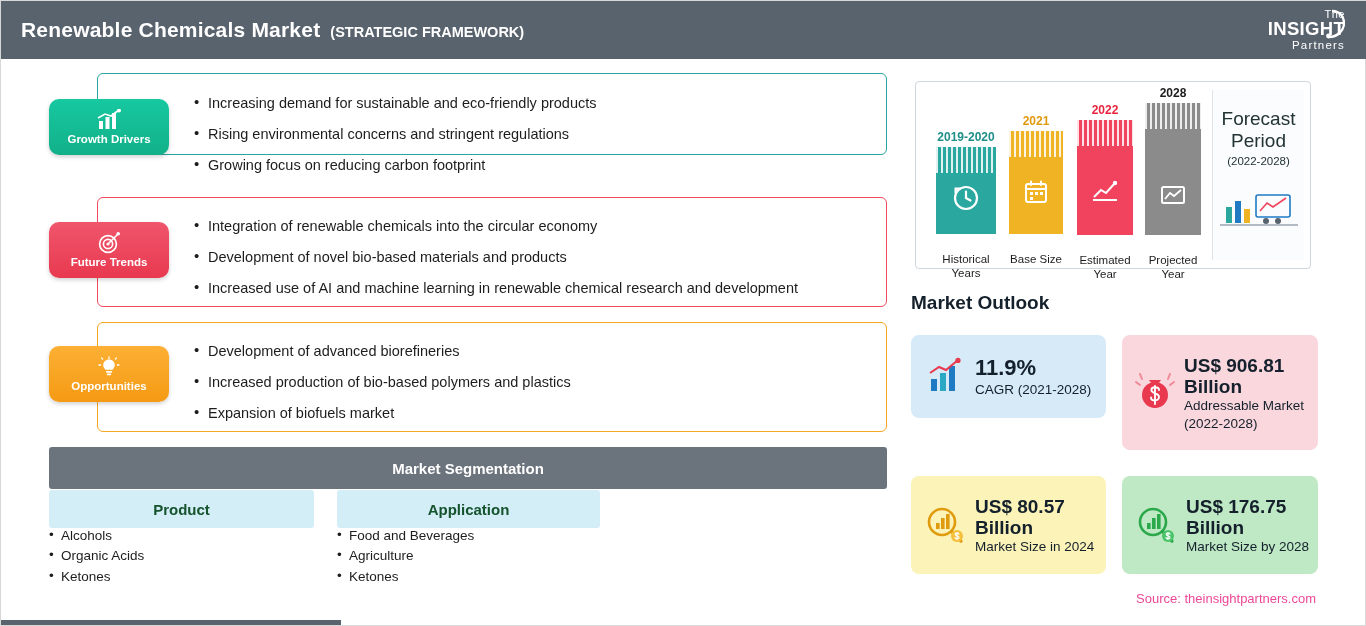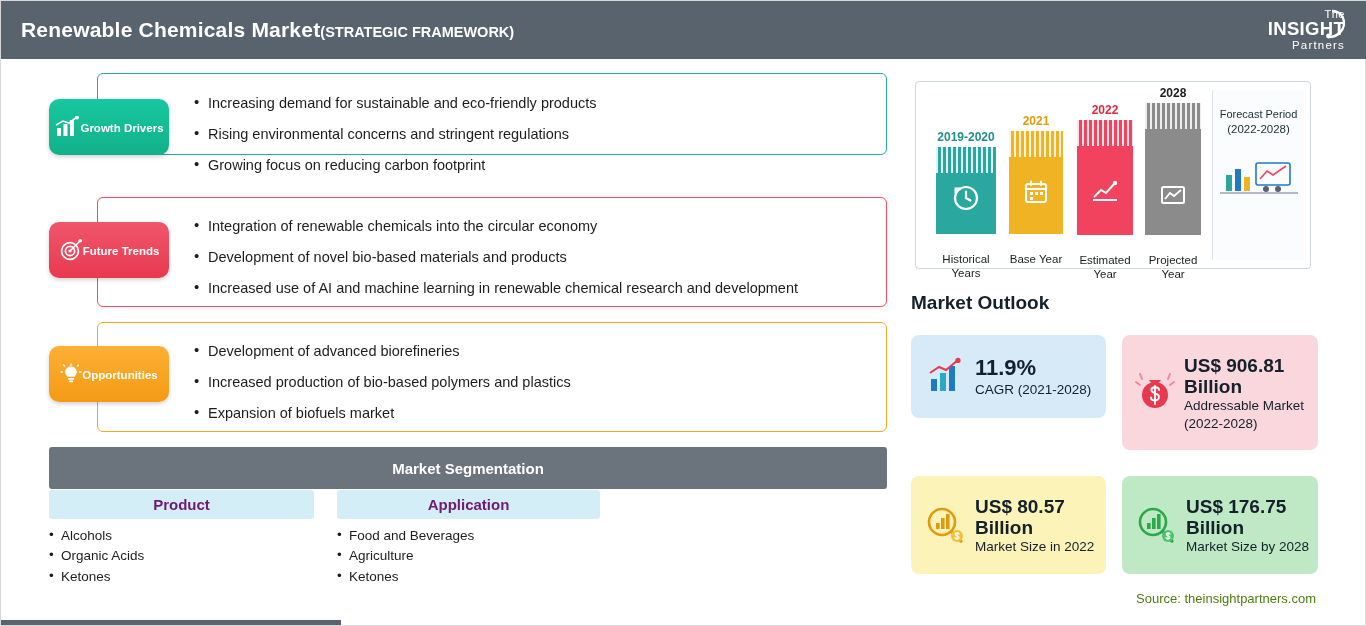--- a/index.html
+++ b/index.html
@@ -20,21 +20,21 @@
   #header {
     position: absolute; left: 0; top: 0; width: 1366px; height: 58px;
     background: #59636e;
     display: flex; align-items: center;
   }
   #header-title-wrap { display: flex; align-items: baseline; padding-left: 20px; }
   #header-title {
     color: #ffffff; font-size: 21px; font-weight: bold; letter-spacing: .2px;
   }
   #header-sub {
-    color: #ffffff; font-size: 14.5px; font-weight: bold; 
+    color: #ffffff; font-size: 14.5px; font-weight: bold; margin-left: 10px;
   }
   #logo {
     position: absolute; right: 22px; top: 8px; width: 120px; height: 42px;
     color: #ffffff; text-align: right; line-height: 1;
   }
   #logo .l1 { font-size: 11px; letter-spacing: .5px; }
   #logo .l2 { font-size: 18.5px; font-weight: bold; letter-spacing: .3px; }
   #logo .l3 { font-size: 11.5px; letter-spacing: 1.2px; margin-top: 1px; }
   #logo-mark {
     position: absolute; right: 0px; top: 0px; width: 26px; height: 30px;
@@ -59,39 +59,39 @@
   #panel-growth  ul { padding-top: 20px; }
   #panel-future  { top: 196px; height: 110px; border: 1.4px solid #ef4a60; }
   #panel-future  ul { padding-top: 19px; }
   #panel-opps    { top: 321px; height: 110px; border: 1.4px solid #f5a623; }
   #panel-opps    ul { padding-top: 19px; }
 
   
   .pill {
     position: absolute; left: 48px; width: 120px; height: 56px;
     border-radius: 10px; color: #fff; text-align: center;
-    display: flex; flex-direction: row; align-items: center; justify-content: center;
+    display: flex; flex-direction: column; align-items: center; justify-content: center;
     box-shadow: 0 2px 4px rgba(0,0,0,.18);
     z-index: 5;
   }
   .pill .pill-label { font-size: 11.5px; font-weight: bold; margin-top: 2px; }
   .pill svg { display: block; }
   #pill-growth { top: 98px;  background: linear-gradient(180deg,#17c8a0,#12b089); }
   #pill-future { top: 221px; background: linear-gradient(180deg,#f0566c,#e8394f); }
   #pill-opps   { top: 345px; background: linear-gradient(180deg,#fcb034,#f59a14); }
 
   
   #seg-header {
     position: absolute; left: 48px; top: 446px; width: 838px; height: 42px;
     background: #6b737c; color: #fff; font-size: 15px; font-weight: bold;
     display: flex; align-items: center; justify-content: center; border-radius: 3px;
   }
   .seg-col-head {
-    position: absolute; top: 489px; height: 29px; background: #d4eef7;
-    color: #701a75; font-size: 15px; font-weight: bold;
+    position: absolute; top: 489px; height: 38px; background: #d4eef7;
+    color: #14532d; font-size: 15px; font-weight: bold;
     display: flex; align-items: center; justify-content: center; border-radius: 3px;
   }
   #seg-head-0 { left: 48px;  width: 265px; }
   #seg-head-1 { left: 336px; width: 263px; }
   .seg-list { position: absolute; top: 525px; list-style: none; }
   .seg-list li {
     font-size: 13.5px; color: #1d1d1d; line-height: 1.5; position: relative; padding-left: 12px;
   }
   .seg-list li::before { content: "•"; position: absolute; left: 0; top: -1px; }
   #seg-list-0 { left: 48px; width: 265px; }
@@ -112,21 +112,21 @@
     position: absolute; left: 0; top: 0; right: 0; height: 26px;
     background: repeating-linear-gradient(90deg, rgba(255,255,255,.85) 0 2px, transparent 2px 5px);
   }
   .tl-cap { font-size: 11.5px; color: #1d1d1d; line-height: 1.2; margin-top: 19px; }
 
   #fc-box {
     position: absolute; left: 296px; top: 8px; width: 92px; height: 170px;
     background: #fbfcfd; border-left: 1px solid #dfe4e8;
     text-align: center; padding-top: 18px;
   }
-  #fc-box .fc-t1 { font-size: 11px; color: #233; }
+  #fc-box .fc-t1 { font-size: 19px; color: #233; }
   #fc-box .fc-t2 { font-size: 11.5px; color: #233; margin-top: 3px; }
 
   
   #outlook-title {
     position: absolute; left: 910px; top: 291px;
     font-size: 19px; font-weight: bold; color: #14202b;
   }
   .kpi {
     position: absolute; border-radius: 8px; display: flex; align-items: flex-start;
   }
@@ -135,21 +135,21 @@
   .kpi-big { font-size: 19px; font-weight: bold; color: #14202b; line-height: 1.12; }
   .kpi-small { font-size: 13.5px; color: #14202b; line-height: 1.3; }
 
   #kpi-cagr { left: 910px; top: 334px; width: 195px; height: 83px; background: #d6eaf8; align-items: center; }
   #kpi-addr { left: 1121px; top: 334px; width: 196px; height: 115px; background: #fad7dd; align-items: center; }
   #kpi-2021 { left: 910px; top: 475px; width: 195px; height: 98px; background: #fbf3b8; align-items: center; }
   #kpi-2028 { left: 1121px; top: 475px; width: 196px; height: 98px; background: #bfe8c4; align-items: center; }
 
   #source {
     position: absolute; right: 49px; top: 590px;
-    font-size: 13px; color: #4d7c0f;
+    font-size: 13px; color: #ec4899;
   }
 
   #bottom-accent {
     position: absolute; left: 0; bottom: 0; width: 340px; height: 5px; background: #59636e;
   }
 </style>
 </head>
 <body>
 
 <div id="page">
@@ -259,21 +259,21 @@
         <svg width="28" height="28" viewBox="0 0 28 28" style="margin-top:18px;">
           <rect x="4" y="6" width="20" height="18" rx="2" fill="none" stroke="#fff" stroke-width="2"></rect>
           <path d="M4 11 L24 11" stroke="#fff" stroke-width="2"></path>
           <path d="M9 3.5 L9 7 M19 3.5 L19 7" stroke="#fff" stroke-width="2" stroke-linecap="round"></path>
           <rect x="8" y="14" width="3" height="3" fill="#fff"></rect>
           <rect x="13" y="14" width="3" height="3" fill="#fff"></rect>
           <rect x="18" y="14" width="3" height="3" fill="#fff"></rect>
           <rect x="8" y="19" width="3" height="3" fill="#fff"></rect>
         </svg>
       </div>
-      <div class="tl-cap">Base Year</div>
+      <div class="tl-cap">Base Size</div>
     </div>
 
     <div class="tl-col" style="left:154px; top:21px; width:70px;">
       <div class="tl-year" style="color:#e8263f;">2022</div>
       <div class="tl-bar" style="width:56px;height:115px;background:#f2435e;">
         <div class="stripes"></div>
         <svg width="30" height="28" viewBox="0 0 30 28" style="margin-top:26px;">
           <path d="M4 20 L11 13 L16 16 L25 6" stroke="#fff" stroke-width="2" fill="none"></path>
           <circle cx="25" cy="6" r="2.2" fill="#fff"></circle>
           <path d="M3 23 L27 23" stroke="#fff" stroke-width="2"></path>
@@ -344,21 +344,21 @@
       <circle cx="19" cy="19" r="13" fill="none" stroke="#e09a0d" stroke-width="2.6"></circle>
       <rect x="13" y="20" width="3.6" height="6" fill="#e09a0d"></rect>
       <rect x="18" y="15" width="3.6" height="11" fill="#e09a0d"></rect>
       <rect x="23" y="11" width="3.6" height="15" fill="#e09a0d"></rect>
       <path d="M28.5 28.5 L38 38" stroke="#e09a0d" stroke-width="3.2" stroke-linecap="round"></path>
       <circle cx="34" cy="33" r="6" fill="#f5c03c"></circle>
       <path d="M34 29.6 L34 36.4 M36 31.2 C36 30.2 35 29.8 34 29.8 C33 29.8 32.2 30.3 32.2 31.2 C32.2 33 36 32.4 36 34.4 C36 35.3 35 35.9 34 35.9 C33 35.9 32 35.5 32 34.6" stroke="#fff" stroke-width="1.2" fill="none" stroke-linecap="round"></path>
     </svg>
     <div class="kpi-txt">
       <div class="kpi-big">US$ 80.57 Billion</div>
-      <div class="kpi-small">Market Size in 2022</div>
+      <div class="kpi-small">Market Size in 2024</div>
     </div>
   </div>
 
   <div class="kpi" id="kpi-2028">
     <svg class="kpi-icon" width="44" height="44" viewBox="0 0 44 44">
       <circle cx="19" cy="19" r="13" fill="none" stroke="#2aa84a" stroke-width="2.6"></circle>
       <rect x="13" y="20" width="3.6" height="6" fill="#2aa84a"></rect>
       <rect x="18" y="15" width="3.6" height="11" fill="#2aa84a"></rect>
       <rect x="23" y="11" width="3.6" height="15" fill="#2aa84a"></rect>
       <path d="M28.5 28.5 L38 38" stroke="#2aa84a" stroke-width="3.2" stroke-linecap="round"></path>

